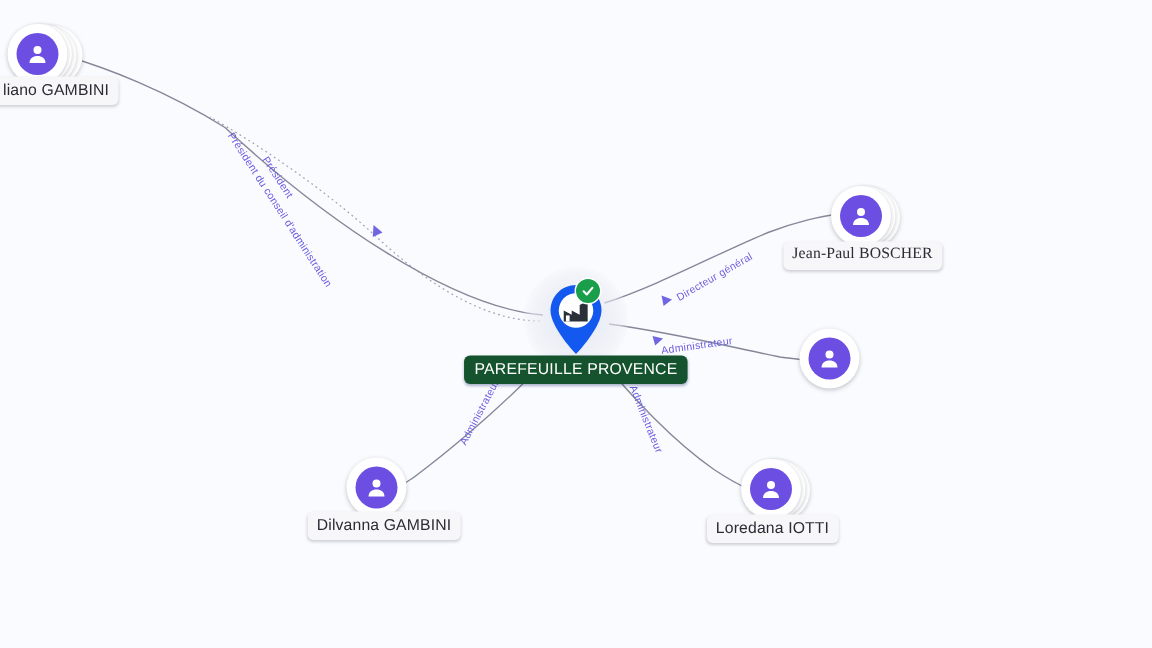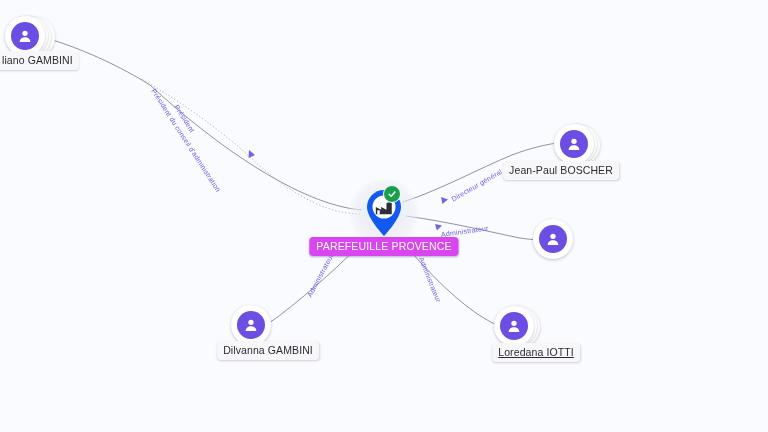--- a/index.html
+++ b/index.html
@@ -129,21 +129,21 @@
     display: flex;
     align-items: center;
     justify-content: center;
   }
   .company-badge svg { display: block; }
 
   .company-label {
     position: absolute;
     transform: translateX(-50%);
     white-space: nowrap;
-    background: #d946ef;
+    background: #14532d;
     color: #ffffff;
     font-size: 10.5px;
     line-height: 14px;
     padding: 2px 7px 3px 7px;
     border-radius: 4px;
     box-shadow: 0 1px 2px rgba(20,40,110,0.35);
     letter-spacing: 0.15px;
   }
 
   
@@ -215,21 +215,21 @@
       <div class="avatar-disc">
         <div class="avatar-circle">
           <svg width="16" height="16" viewBox="0 0 24 24" fill="#ffffff">
             <circle cx="12" cy="8" r="4"></circle>
             <path d="M4 21c0-4.4 3.6-7 8-7s8 2.6 8 7z"></path>
           </svg>
         </div>
       </div>
     </div>
   </div>
-  <div class="person-label" style="left:561px; top:161px;">Jean-Paul BOSCHER</div>
+  <div class="person-label" style="left:575px; top:161px;font-family:Liberation Serif, serif;">Jean-Paul BOSCHER</div>
 
   <div class="person-node" style="left:554px; top:240px;">
     <div class="avatar-stack">
       <div class="avatar-disc">
         <div class="avatar-circle">
           <svg width="16" height="16" viewBox="0 0 24 24" fill="#ffffff">
             <circle cx="12" cy="8" r="4"></circle>
             <path d="M4 21c0-4.4 3.6-7 8-7s8 2.6 8 7z"></path>
           </svg>
         </div>
@@ -242,37 +242,37 @@
       <div class="avatar-disc">
         <div class="avatar-circle">
           <svg width="16" height="16" viewBox="0 0 24 24" fill="#ffffff">
             <circle cx="12" cy="8" r="4"></circle>
             <path d="M4 21c0-4.4 3.6-7 8-7s8 2.6 8 7z"></path>
           </svg>
         </div>
       </div>
     </div>
   </div>
-  <div class="person-label" style="left:268px; top:341px;text-align:center;">Dilvanna GAMBINI</div>
+  <div class="person-label" style="left:256px; top:341px;text-align:center;">Dilvanna GAMBINI</div>
 
   <div class="person-node" style="left:515px; top:327px;">
     <div class="avatar-stack">
       <div class="stack-layer l2"></div>
       <div class="stack-layer l1"></div>
       <div class="avatar-disc">
         <div class="avatar-circle">
           <svg width="16" height="16" viewBox="0 0 24 24" fill="#ffffff">
             <circle cx="12" cy="8" r="4"></circle>
             <path d="M4 21c0-4.4 3.6-7 8-7s8 2.6 8 7z"></path>
           </svg>
         </div>
       </div>
     </div>
   </div>
-  <div class="person-label" style="left:536px; top:343px;text-decoration:underline;">Loredana IOTTI</div>
+  <div class="person-label" style="left:515px; top:343px;">Loredana IOTTI</div>
 
   <div class="company-node" style="left:384px; top:213px;">
     <div class="company-halo"></div>
     <div class="pin-wrap">
       <svg width="42" height="52" viewBox="0 0 42 52">
         <path d="M21 3 C11.6 3 4 10.6 4 20 C4 31.5 21 49 21 49 C21 49 38 31.5 38 20 C38 10.6 30.4 3 21 3 Z" fill="#1358ef"></path>
         <circle cx="21" cy="20" r="11.5" fill="#ffffff"></circle>
       </svg>
       <div style="position:absolute; left:11px; top:11px;">
         <svg width="20" height="18" viewBox="0 0 24 22" fill="#2b2f38">

